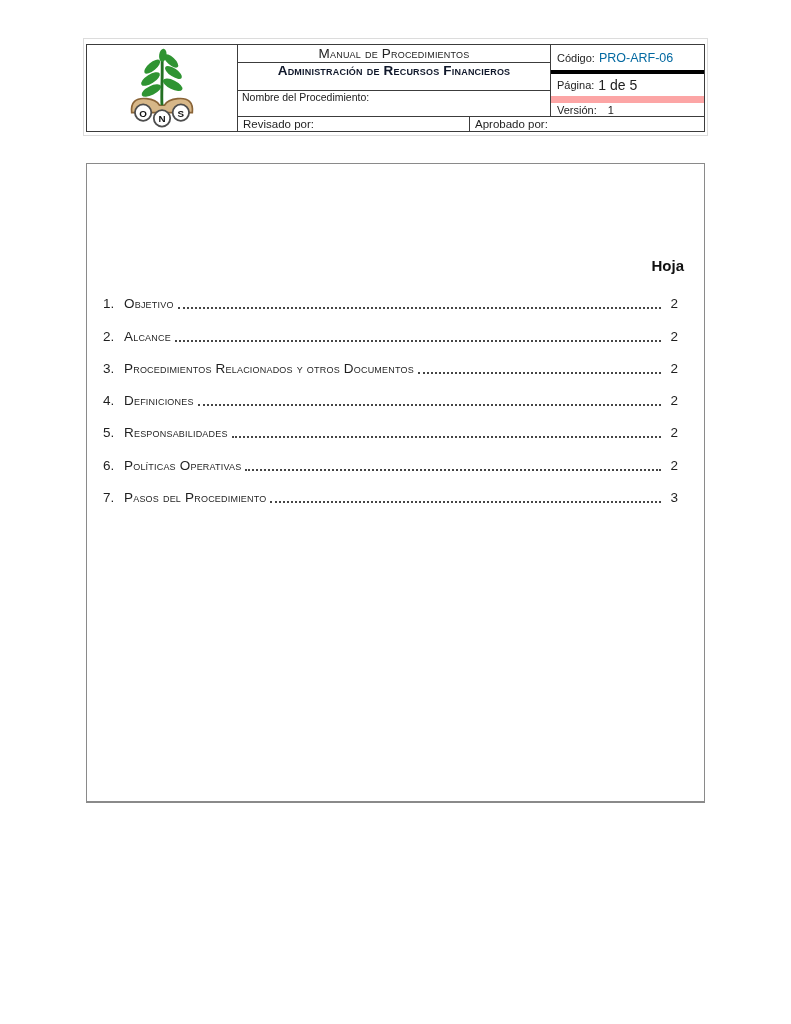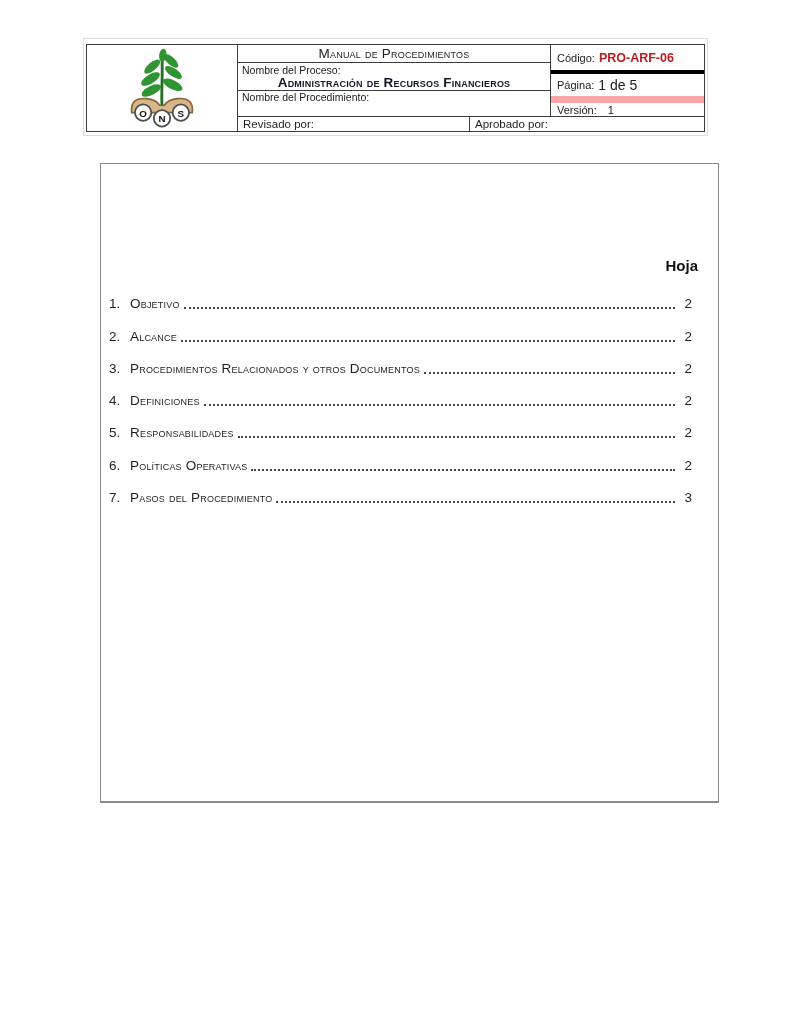--- a/index.html
+++ b/index.html
@@ -52,35 +52,36 @@
   .cell-label { font-size: 10.5px; padding-left: 4px; line-height: 12px; color: #222; text-align: left; }
   .cell-name  {
     text-align: center; font-weight: bold; font-variant: small-caps;
     font-size: 13.5px; line-height: 14px; letter-spacing: .2px; color: #0f172a;
   }
   .hdr-code { flex: 1; display: flex; flex-direction: column; }
   .code-cell { height: 29px; border-bottom: 4px solid #000000; display: flex; align-items: center; padding-left: 6px; gap: 4px; }
   .page-cell { height: 29px; border-bottom: 7px solid #fca5a5; display: flex; align-items: center; padding-left: 6px; gap: 4px; }
   .ver-cell  { flex: 1; display: flex; align-items: center; padding-left: 6px; gap: 11px; }
   .sm-label { font-size: 11px; color: #222; }
-  .code-val { font-size: 12.5px; font-weight: bold; color: #b91c1c; }
+  .code-val { font-size: 12.5px; font-weight: normal; color: #0369a1; }
   .page-val { font-size: 14px; color: #222; }
   .ver-val  { font-size: 11px; color: #222; }
   .hdr-bottom { flex: 1; display: flex; }
   .rev-cell { width: 232px; border-right: 1px solid #3c3c3c; display: flex; align-items: center; padding-left: 5px; font-size: 11.5px; }
   .apr-cell { flex: 1; display: flex; align-items: center; padding-left: 5px; font-size: 11.5px; }
 
   
   .content-box {
     position: absolute;
-    left: 100px; top: 163px;
+    left: 86px; top: 163px;
     width: 619px; height: 640px;
     border: 1px solid #8a8a8a;
     border-bottom-width: 2px;
     background: #fff;
+    padding-left: 8px;
   }
   .hoja {
     margin-top: 92px;
     padding-right: 20px;
     text-align: right;
     font-weight: bold;
     font-size: 15px;
     line-height: 19px;
     color: #111;
   }
@@ -142,21 +143,20 @@
         </g>
       </svg>
     </div>
 
     <div class="hdr-right">
       <div class="hdr-top">
 
         <div class="hdr-center">
           <div class="row-manual">Manual de Procedimientos</div>
           <div class="row-two">
-            <div class="cell-label">Nombre del Proceso:</div>
             <div class="cell-name">Administración de Recursos Financieros</div>
           </div>
           <div class="row-proced">
             <div class="cell-label">Nombre del Procedimiento:</div>
           </div>
         </div>
 
         <div class="hdr-code">
           <div class="code-cell">
             <span class="sm-label">Código:</span>

